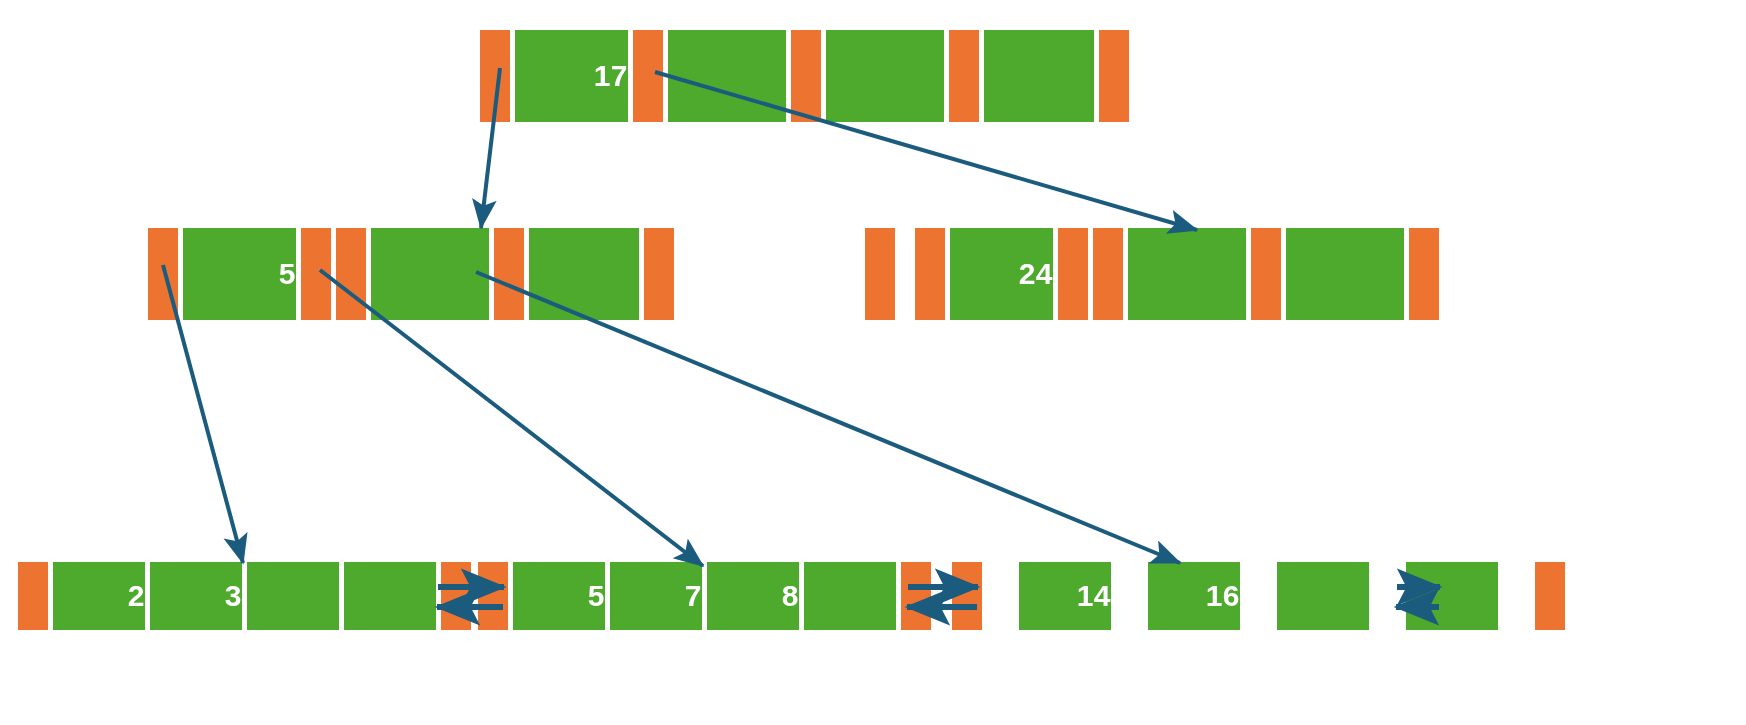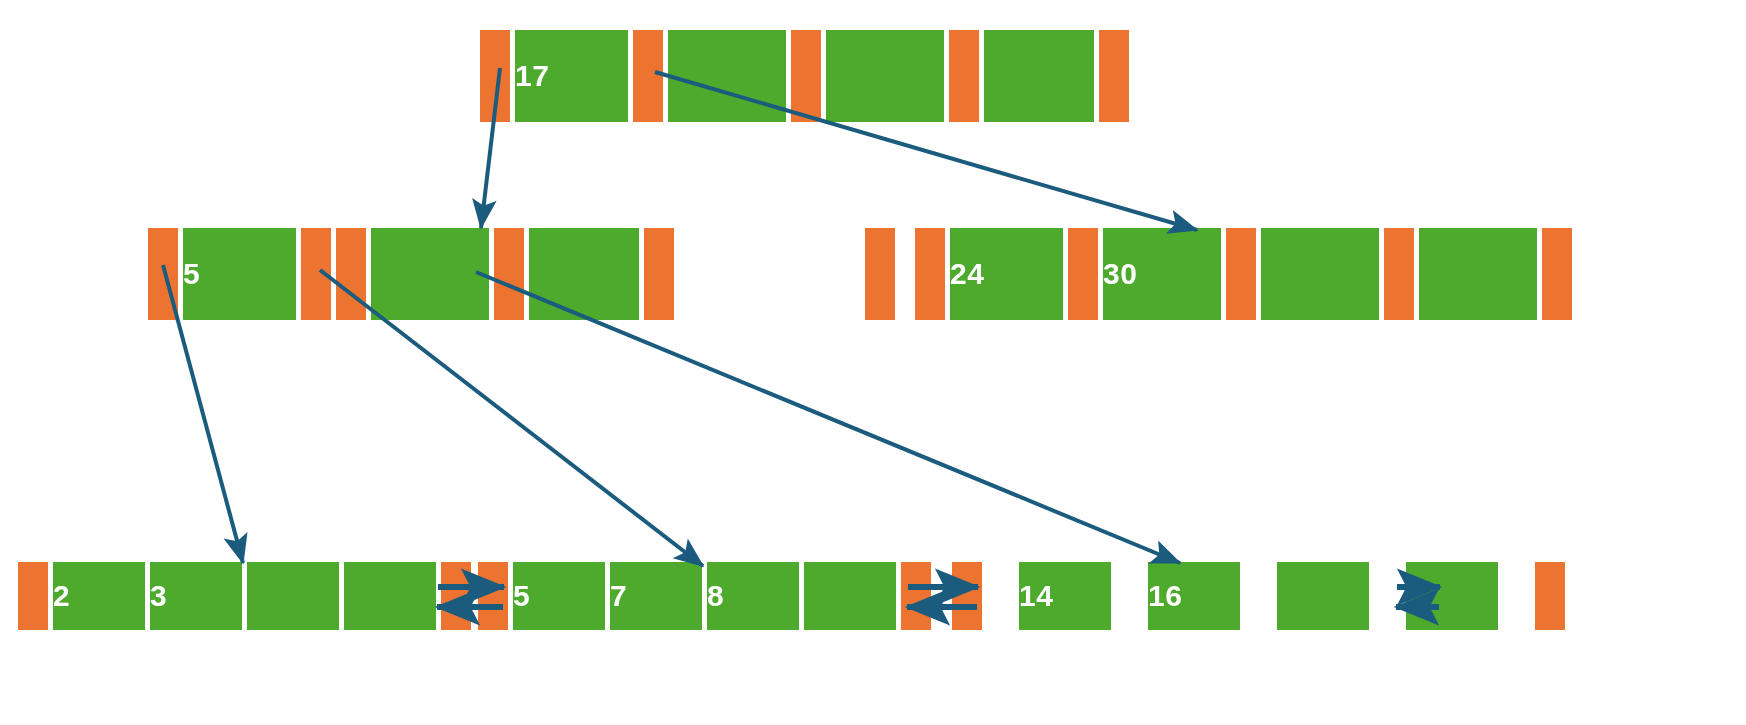--- a/index.html
+++ b/index.html
@@ -21,21 +21,21 @@
   .node {
     position: absolute;
     display: flex;
   }
   .cell {
     box-sizing: border-box;
     height: 100%;
     margin-right: 5px;
     display: flex;
     align-items: center;
-    justify-content: flex-start;
+    justify-content: flex-end;
     color: #ffffff;
     font-weight: bold;
     letter-spacing: 0.5px;
     line-height: 1;
   }
   .cell:last-child { margin-right: 0; }
   .cell.ptr   { background: #ec7430; }
   .cell.key   { background: #4daa2c; }
   .cell.empty { background: transparent; }
   .cell .val  { pointer-events: none; }
@@ -118,28 +118,25 @@
       <div class="node lvl-mid" style="left: 865px; top: 228px; height: 92px;">
         <div class="cell ptr" style="width: 30px;">
           <span class="val"></span>
         </div>
         <div class="cell empty" style="width: 10px;">
           <span class="val"></span>
         </div>
         <div class="cell ptr" style="width: 30px;">
           <span class="val"></span>
         </div>
-        <div class="cell key" style="width: 113px;">
+        <div class="cell key" style="width: 103px;">
           <span class="val">24</span>
         </div>
         <div class="cell ptr" style="width: 30px;">
           <span class="val"></span>
-        </div>
-        <div class="cell key" style="width: 118px;">
-          <span class="val">30</span>
         </div>
         <div class="cell ptr" style="width: 30px;">
           <span class="val"></span>
         </div>
         <div class="cell key" style="width: 118px;">
           <span class="val"></span>
         </div>
         <div class="cell ptr" style="width: 30px;">
           <span class="val"></span>
         </div>

